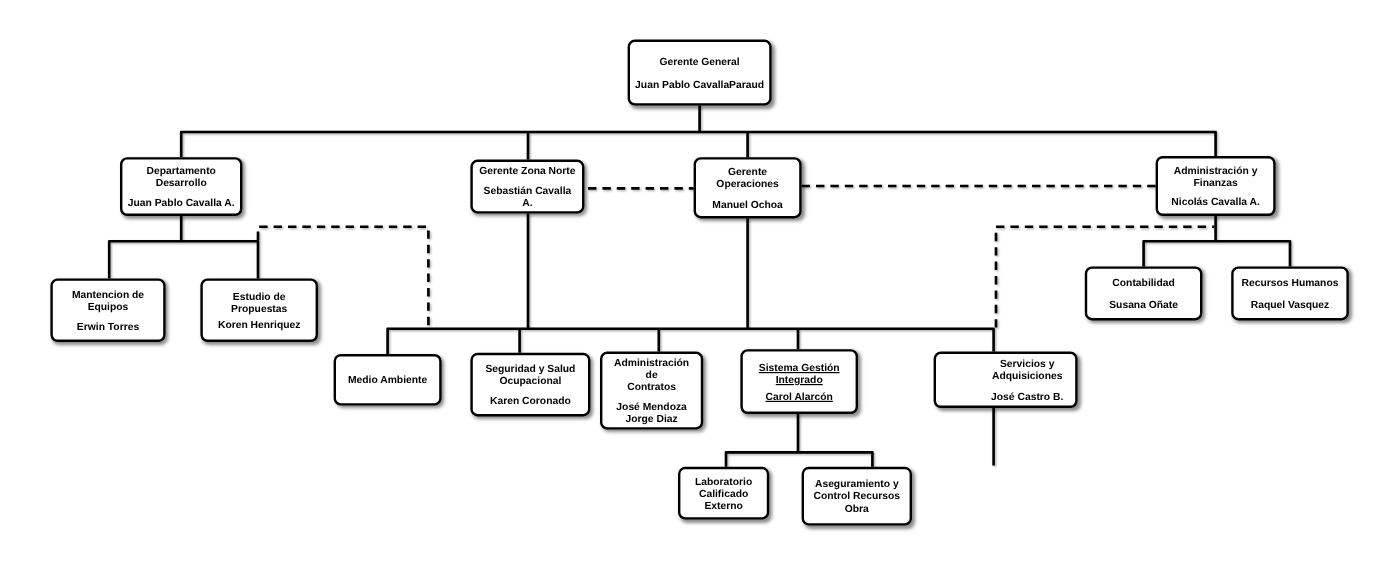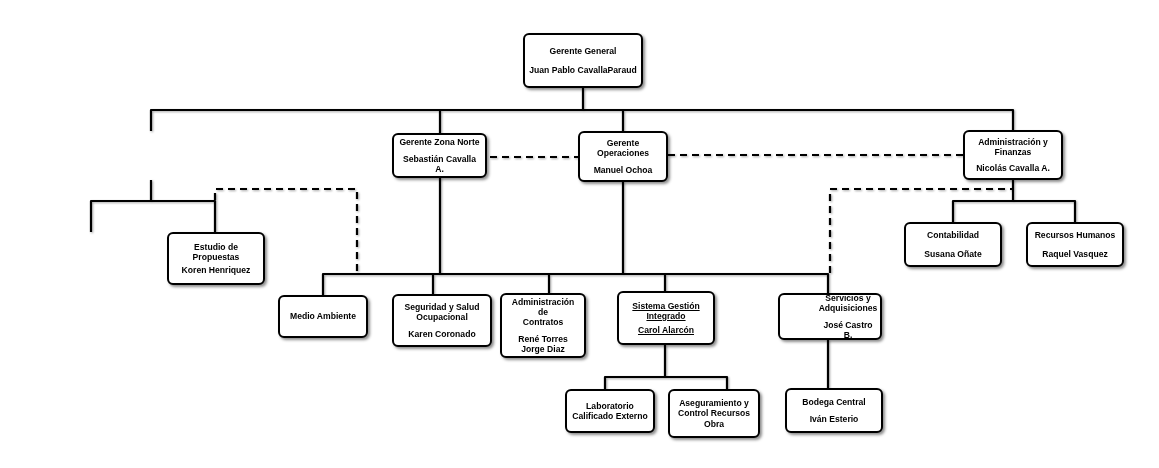--- a/index.html
+++ b/index.html
@@ -86,38 +86,48 @@
       <path class="dashed" d="M215 200 V189 H357 V273"></path>
       <path class="dashed" d="M830 273 V189 H1012"></path>
     </g>
   </svg>
 
   <div class="node" style="left:523px; top:33px; width:120px; height:55px;">
     <div class="node-title">Gerente General</div>
     <div class="node-person">Juan Pablo CavallaParaud</div>
   </div>
 
+  <div class="node" style="left:100px; top:131px; width:102px; height:49px; gap:6px;">
+    <div class="node-title">Departamento
+Desarrollo</div>
+    <div class="node-person">Juan Pablo Cavalla A.</div>
+  </div>
 
   <div class="node" style="left:578px; top:131px; width:90px; height:51px; gap:6px;">
     <div class="node-title">Gerente
 Operaciones</div>
     <div class="node-person">Manuel Ochoa</div>
   </div>
 
   <div class="node" style="left:392px; top:133px; width:95px; height:45px; gap:7px;">
     <div class="node-title">Gerente Zona Norte</div>
     <div class="node-person">Sebastián Cavalla A.</div>
   </div>
 
   <div class="node" style="left:963px; top:130px; width:100px; height:50px; gap:6px;align-items:center;">
     <div class="node-title">Administración y
 Finanzas</div>
     <div class="node-person">Nicolás Cavalla A.</div>
   </div>
 
+  <div class="node" style="left:42px; top:232px; width:96px; height:53px; gap:7px;">
+    <div class="node-title">Mantencion de
+Equipos</div>
+    <div class="node-person">Erwin Torres</div>
+  </div>
 
   <div class="node" style="left:167px; top:232px; width:98px; height:53px; gap:2px;">
     <div class="node-title">Estudio de
 Propuestas</div>
     <div class="node-person">Koren Henriquez</div>
   </div>
 
   <div class="node" style="left:904px; top:222px; width:98px; height:45px;">
     <div class="node-title">Contabilidad</div>
     <div class="node-person">Susana Oñate</div>
@@ -134,45 +144,41 @@
 
   <div class="node" style="left:392px; top:294px; width:100px; height:53px; gap:6px;">
     <div class="node-title">Seguridad y Salud
 Ocupacional</div>
     <div class="node-person">Karen Coronado</div>
   </div>
 
   <div class="node" style="left:500px; top:293px; width:86px; height:65px; gap:7px;text-align:center;">
     <div class="node-title">Administración de
 Contratos</div>
-    <div class="node-person">René Torres
+    <div class="node-person">José Mendoza
 Jorge Diaz</div>
   </div>
 
   <div class="node" style="left:617px; top:291px; width:98px; height:54px; gap:4px;text-decoration:underline;">
     <div class="node-title">Sistema Gestión
 Integrado</div>
     <div class="node-person">Carol Alarcón</div>
   </div>
 
-  <div class="node" style="left:778px; top:293px; width:104px; height:47px; gap:6px;padding-left:40px;">
+  <div class="node" style="left:778px; top:293px; width:120px; height:47px; gap:6px;padding-left:40px;">
     <div class="node-title">Servicios y
 Adquisiciones</div>
     <div class="node-person">José Castro B.</div>
   </div>
 
-  <div class="node" style="left:565px; top:389px; width:90px; height:44px;">
+  <div class="node" style="left:565px; top:389px; width:76px; height:44px;">
     <div class="node-title">Laboratorio
 Calificado Externo</div>
   </div>
 
   <div class="node" style="left:668px; top:389px; width:92px; height:49px;">
     <div class="node-title">Aseguramiento y
 Control Recursos
 Obra</div>
   </div>
 
-  <div class="node" style="left:785px; top:388px; width:98px; height:45px; gap:7px;">
-    <div class="node-title">Bodega Central</div>
-    <div class="node-person">Iván Esterio</div>
-  </div>
 
 </div>
 
 </body></html>

